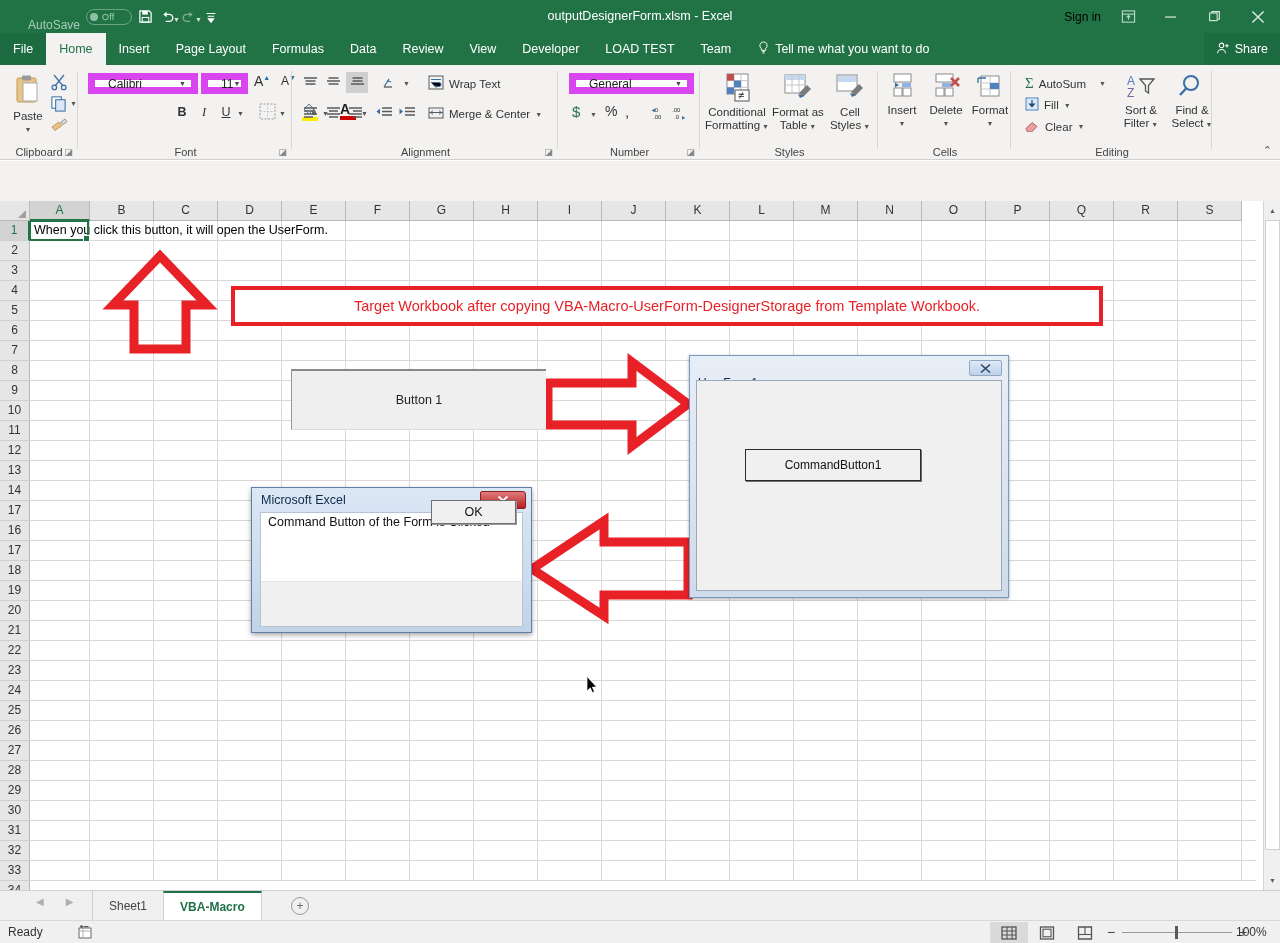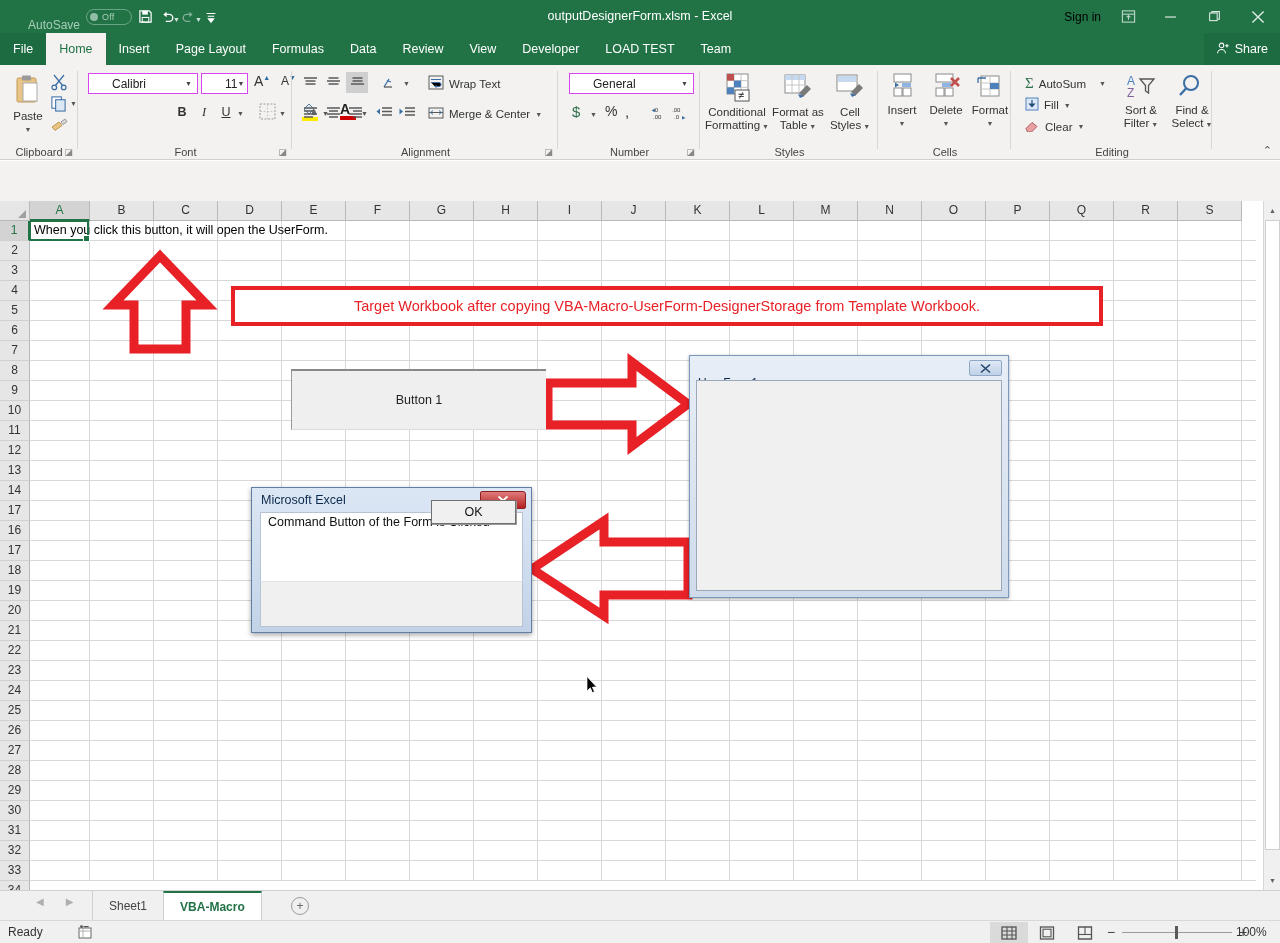--- a/index.html
+++ b/index.html
@@ -58,22 +58,22 @@
   .group-name { position:absolute; bottom:2px; width:100%; text-align:center; font-size:11px; color:#444; }
   .dlg-launch { position:absolute; bottom:3px; font-size:9px; color:#888; }
 
   .mini { font-size:11.5px; color:#333; }
   .caret { font-size:7px; color:#555; }
 
   .bigbtn { position:absolute; text-align:center; font-size:11.5px; color:#333; line-height:13px; }
 
   
   .combo {
-    background:#fff; border:1px solid #d946ef; height:21px; display:flex; align-items:center;
-    padding-left:23px; font-size:12px; color:#222;
+    background:#fff; border:7px solid #d946ef; height:21px; display:flex; align-items:center;
+    padding-left:13px; font-size:12px; color:#222;
   }
   .combo .cv { flex:1; }
   .combo .ca { font-size:7px; color:#444; padding-right:5px; }
   .sbtn { display:flex; align-items:center; justify-content:center; font-size:12.5px; color:#333; }
 
   
   .fbar { position:absolute; left:0; top:161px; width:1280px; height:40px; background:#f3f2f1; }
   .namebox { position:absolute; left:6px; top:168px; width:340px; height:22px; background:#fff;
              border:1px solid #b4b4b4; display:flex; align-items:center; font-size:12px; padding-left:8px; color:#222;}
   .namebox .ca { margin-left:auto; margin-right:6px; font-size:7px; color:#333; }
@@ -283,20 +283,29 @@
       <div class="tab active">Home</div>
       <div class="tab">Insert</div>
       <div class="tab">Page Layout</div>
       <div class="tab">Formulas</div>
       <div class="tab">Data</div>
       <div class="tab">Review</div>
       <div class="tab">View</div>
       <div class="tab">Developer</div>
       <div class="tab">LOAD TEST</div>
       <div class="tab">Team</div>
+      <div class="tellme">
+        <span>
+          <svg width="11" height="14" viewBox="0 0 12 15">
+              <path d="M6 .9a4 4 0 0 0-2.4 7.2V10h4.8V8.1A4 4 0 0 0 6 .9z" fill="none" stroke="#fff" stroke-width="1"></path>
+              <path d="M4.4 11.4h3.2M4.8 13h2.4" stroke="#fff" stroke-width="1"></path>
+            </svg>
+        </span>
+        <span>Tell me what you want to do</span>
+      </div>
     </div>
     <div class="share-btn">
       <span>
         <svg width="14" height="14" viewBox="0 0 16 16">
             <circle cx="6.3" cy="5" r="2.6" fill="none" stroke="#fff" stroke-width="1.2"></circle>
             <path d="M1.8 14c0-2.6 2-4.3 4.5-4.3s4.5 1.7 4.5 4.3" fill="none" stroke="#fff" stroke-width="1.2"></path>
             <path d="M12.5 3.4v4M10.5 5.4h4" stroke="#fff" stroke-width="1.2"></path>
           </svg>
       </span>
       <span>Share</span>
@@ -754,20 +763,23 @@
 
   <div class="userform">
     <div class="uf-title">UserForm1</div>
     <div class="uf-close">
       <svg width="13" height="11" viewBox="0 0 13 11">
           <path d="M2 1.5l9 8M11 1.5l-9 8" stroke="#28496e" stroke-width="1.6"></path>
         </svg>
     </div>
     <div class="uf-client"></div>
   </div>
+  <div class="uf-cmd" style="left:745px; top:449px;">
+    <span>CommandButton1</span>
+  </div>
 
   <div class="msgbox">
     <div class="mb-title">Microsoft Excel</div>
     <div class="mb-close">
       <svg width="14" height="11" viewBox="0 0 14 11">
           <path d="M2.5 1.5l9 8M11.5 1.5l-9 8" stroke="#fff" stroke-width="1.8"></path>
         </svg>
     </div>
     <div class="mb-body"></div>
     <div class="mb-text">Command Button of the Form is Clicked</div>

